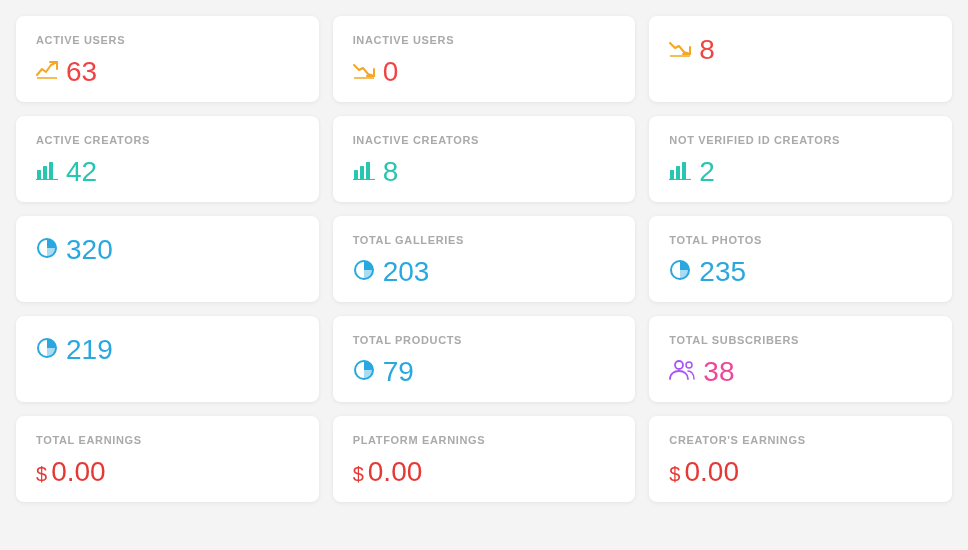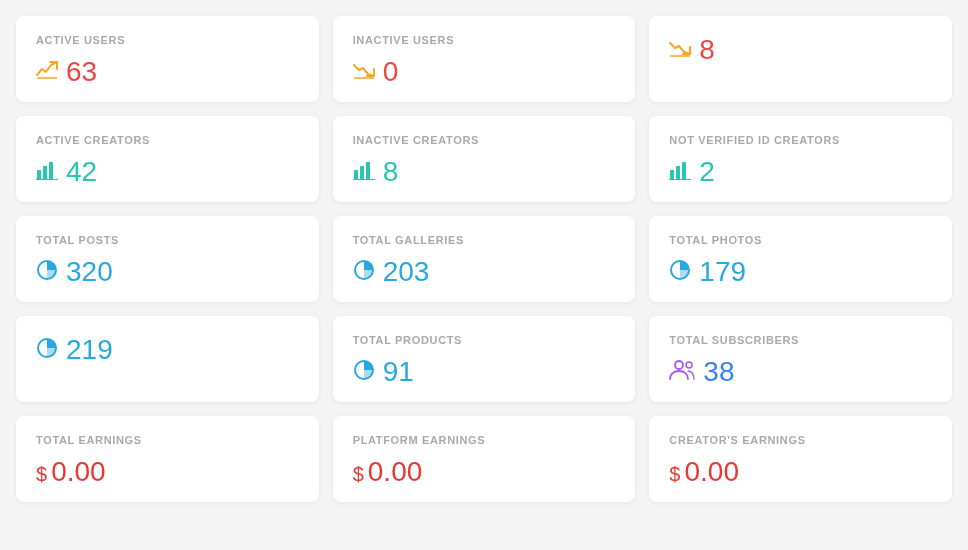--- a/index.html
+++ b/index.html
@@ -40,21 +40,21 @@
     }
     
     .yellow { color: #f5a623; }
     .teal   { color: #26c6b0; }
     .blue   { color: #29a8e0; }
     .purple { color: #a855f7; }
     
     .num-yellow { color: #ef4444; }
     .num-teal   { color: #26c6b0; text-align: right; }
     .num-blue   { color: #29a8e0; }
-    .num-purple { color: #3b82f6; }
+    .num-purple { color: #ec4899; }
     .num-red    { color: #e53935; }
 
     .dollar-row {
       display: flex;
       align-items: baseline;
       gap: 4px;
     }
     .dollar-sign {
       font-size: 20px;
       font-weight: 500;
@@ -126,21 +126,20 @@
         <span class="icon teal"><svg width="22" height="20" viewBox="0 0 22 20" fill="none" xmlns="http://www.w3.org/2000/svg">
     <rect x="1" y="10" width="4" height="9" fill="#26c6b0" rx="0.5"></rect>
     <rect x="7" y="6" width="4" height="13" fill="#26c6b0" rx="0.5"></rect>
     <rect x="13" y="2" width="4" height="17" fill="#26c6b0" rx="0.5"></rect>
     <line x1="0" y1="19.5" x2="22" y2="19.5" stroke="#26c6b0" stroke-width="1.2"></line>
   </svg></span>
         <span class="num-teal">2</span>
       </div>
     </div>
     <div class="card">
-      <div class="card-label">TOTAL POSTS</div>
       <div class="card-value">
         <span class="icon blue"><svg width="22" height="22" viewBox="0 0 22 22" fill="none" xmlns="http://www.w3.org/2000/svg">
     <circle cx="11" cy="11" r="9" stroke="#29a8e0" stroke-width="2" fill="none"></circle>
     <path d="M11 11 L11 2 A9 9 0 0 1 20 11 Z" fill="#29a8e0"></path>
     <path d="M11 11 L20 11 A9 9 0 0 1 11 20 Z" fill="#29a8e0" opacity="0.4"></path>
   </svg></span>
         <span class="num-blue">320</span>
       </div>
     </div>
     <div class="card">
@@ -155,42 +154,42 @@
       </div>
     </div>
     <div class="card">
       <div class="card-label">TOTAL PHOTOS</div>
       <div class="card-value">
         <span class="icon blue"><svg width="22" height="22" viewBox="0 0 22 22" fill="none" xmlns="http://www.w3.org/2000/svg">
     <circle cx="11" cy="11" r="9" stroke="#29a8e0" stroke-width="2" fill="none"></circle>
     <path d="M11 11 L11 2 A9 9 0 0 1 20 11 Z" fill="#29a8e0"></path>
     <path d="M11 11 L20 11 A9 9 0 0 1 11 20 Z" fill="#29a8e0" opacity="0.4"></path>
   </svg></span>
-        <span class="num-blue">179</span>
+        <span class="num-blue">235</span>
       </div>
     </div>
     <div class="card">
       <div class="card-value">
         <span class="icon blue"><svg width="22" height="22" viewBox="0 0 22 22" fill="none" xmlns="http://www.w3.org/2000/svg">
     <circle cx="11" cy="11" r="9" stroke="#29a8e0" stroke-width="2" fill="none"></circle>
     <path d="M11 11 L11 2 A9 9 0 0 1 20 11 Z" fill="#29a8e0"></path>
     <path d="M11 11 L20 11 A9 9 0 0 1 11 20 Z" fill="#29a8e0" opacity="0.4"></path>
   </svg></span>
         <span class="num-blue">219</span>
       </div>
     </div>
     <div class="card">
       <div class="card-label">TOTAL PRODUCTS</div>
       <div class="card-value">
         <span class="icon blue"><svg width="22" height="22" viewBox="0 0 22 22" fill="none" xmlns="http://www.w3.org/2000/svg">
     <circle cx="11" cy="11" r="9" stroke="#29a8e0" stroke-width="2" fill="none"></circle>
     <path d="M11 11 L11 2 A9 9 0 0 1 20 11 Z" fill="#29a8e0"></path>
     <path d="M11 11 L20 11 A9 9 0 0 1 11 20 Z" fill="#29a8e0" opacity="0.4"></path>
   </svg></span>
-        <span class="num-blue">91</span>
+        <span class="num-blue">79</span>
       </div>
     </div>
     <div class="card">
       <div class="card-label">TOTAL SUBSCRIBERS</div>
       <div class="card-value">
         <span class="icon purple"><svg width="26" height="20" viewBox="0 0 26 20" fill="none" xmlns="http://www.w3.org/2000/svg">
     <circle cx="10" cy="5" r="4" stroke="#a855f7" stroke-width="1.8" fill="none"></circle>
     <path d="M1 19 C1 14 5 11 10 11 C15 11 19 14 19 19" stroke="#a855f7" stroke-width="1.8" fill="none" stroke-linecap="round"></path>
     <circle cx="20" cy="5" r="3" stroke="#a855f7" stroke-width="1.5" fill="none"></circle>
     <path d="M19 11 C21.5 11 25 13 25 19" stroke="#a855f7" stroke-width="1.5" fill="none" stroke-linecap="round"></path>

